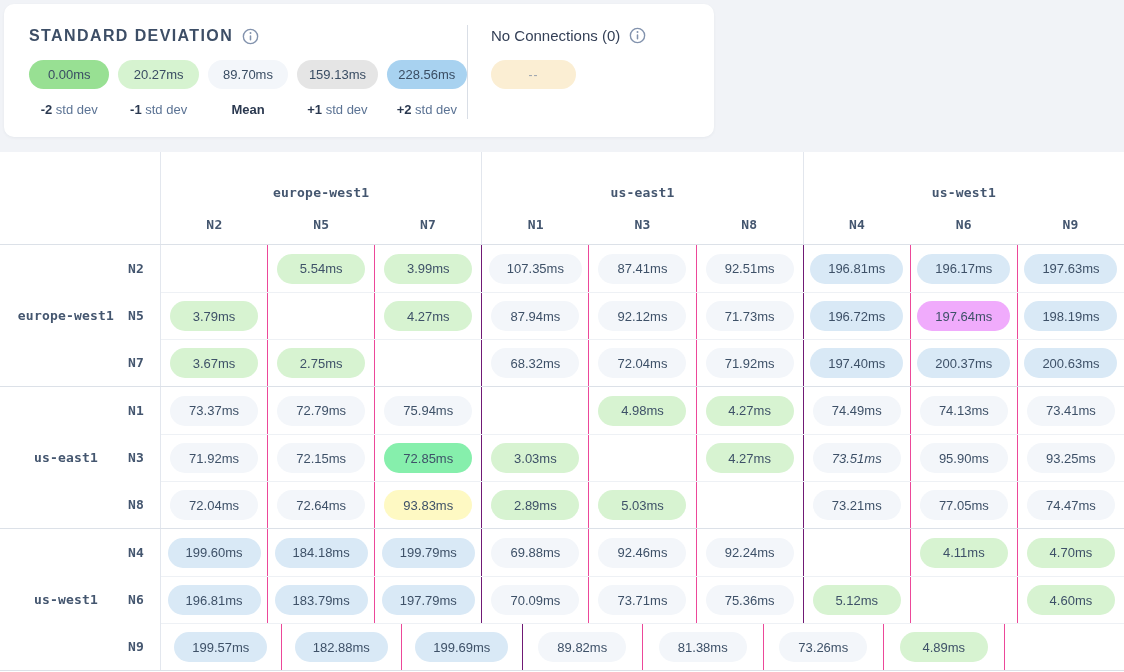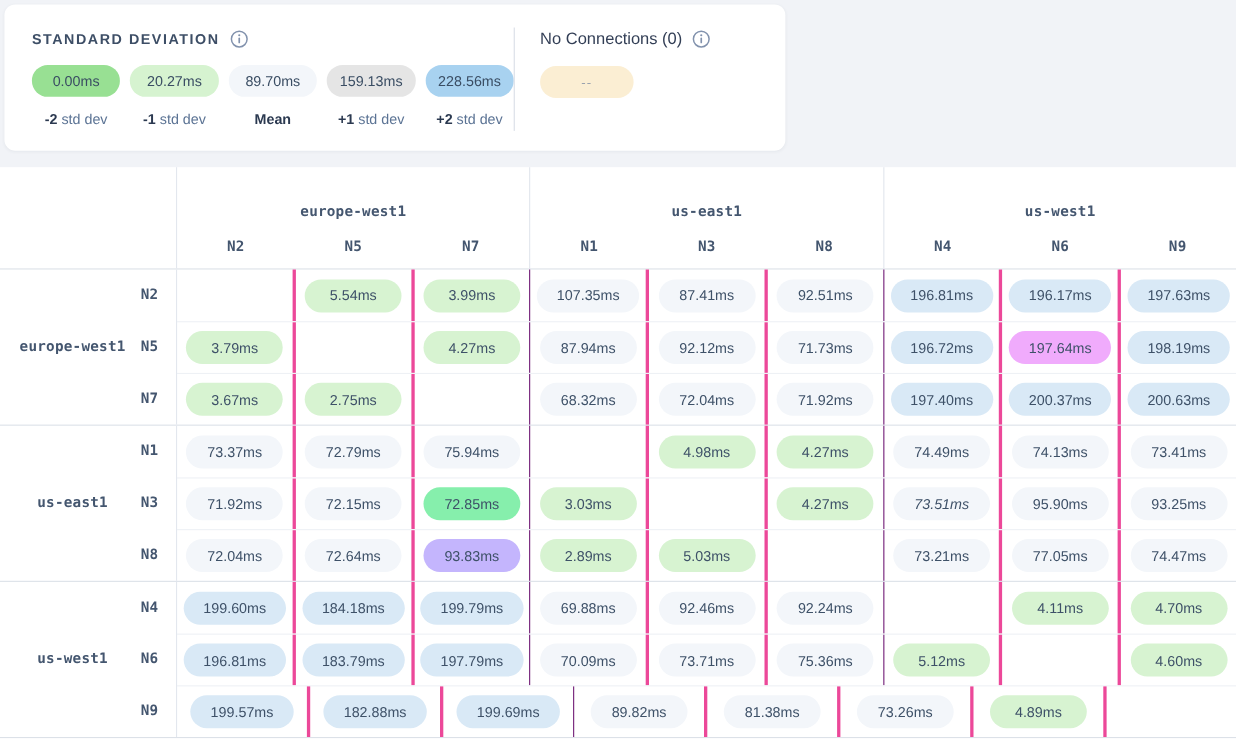--- a/index.html
+++ b/index.html
@@ -13,21 +13,21 @@
   
   .card {
     position:absolute; left:4px; top:4px; width:710px; height:133px;
     background:#ffffff; border-radius:10px;
     box-shadow:0 1px 3px rgba(50,60,80,0.06);
     display:flex;
   }
   .legend-section { width:463px; padding:23px 0 0 25px; }
   .title-row { display:flex; align-items:center; gap:9px; }
   .legend-title {
-    font-size:13px; font-weight:bold; letter-spacing:1.4px;
+    font-size:16px; font-weight:bold; letter-spacing:1.4px;
     color:#3d4e66; text-transform:uppercase;
   }
   .info-icon { display:inline-flex; line-height:0; cursor:pointer; }
   .lpills { display:flex; gap:9px; margin-top:15px; }
   .lpill {
     width:82px; height:29px; border-radius:15px;
     display:flex; align-items:center; justify-content:center;
     font-size:13px; color:#3a4d63;
   }
   .llabels { display:flex; gap:9px; margin-top:13px; }
@@ -70,21 +70,21 @@
     display:flex; align-items:center; justify-content:center;
   }
   .node-label {
     height:47px; display:flex; align-items:center;
     justify-content:flex-end; padding-right:16px;
   }
   .cellsblock { flex:1; display:flex; flex-direction:column; }
   .cellsrow { display:flex; height:47px; }
   .cellsrow + .cellsrow { border-top:1px solid #eef1f5; }
   .cell { flex:1; display:flex; align-items:center; justify-content:center; }
-  .cell.b-inner { border-left:3px solid #ec4899;align-items:center; }
+  .cell.b-inner { border-left:1px solid #ec4899;align-items:center; }
   .cell.b-sep { border-left:1px solid #701a75; }
   .pill {
     height:30px; min-width:88px; padding:0 18px; border-radius:15px;
     display:flex; align-items:center; justify-content:center;
     font-family:"Liberation Sans", sans-serif;
     font-size:13px; color:#3e5168; cursor:default;
   }
 </style>
 </head>
 <body>
@@ -315,21 +315,21 @@
             </div>
           </div>
           <div class="cellsrow">
             <div class="cell">
               <div class="pill" style="background: rgb(243, 246, 250);">72.04ms</div>
             </div>
             <div class="cell b-inner">
               <div class="pill" style="background: rgb(243, 246, 250);">72.64ms</div>
             </div>
             <div class="cell b-inner">
-              <div class="pill" style="background: #c4b5fd;">93.83ms</div>
+              <div class="pill" style="background: #fef9c3;">93.83ms</div>
             </div>
             <div class="cell b-sep">
               <div class="pill" style="background: rgb(215, 243, 209);">2.89ms</div>
             </div>
             <div class="cell b-inner">
               <div class="pill" style="background: rgb(215, 243, 209);">5.03ms</div>
             </div>
             <div class="cell b-inner"></div>
             <div class="cell b-sep">
               <div class="pill" style="background: rgb(243, 246, 250);">73.21ms</div>

